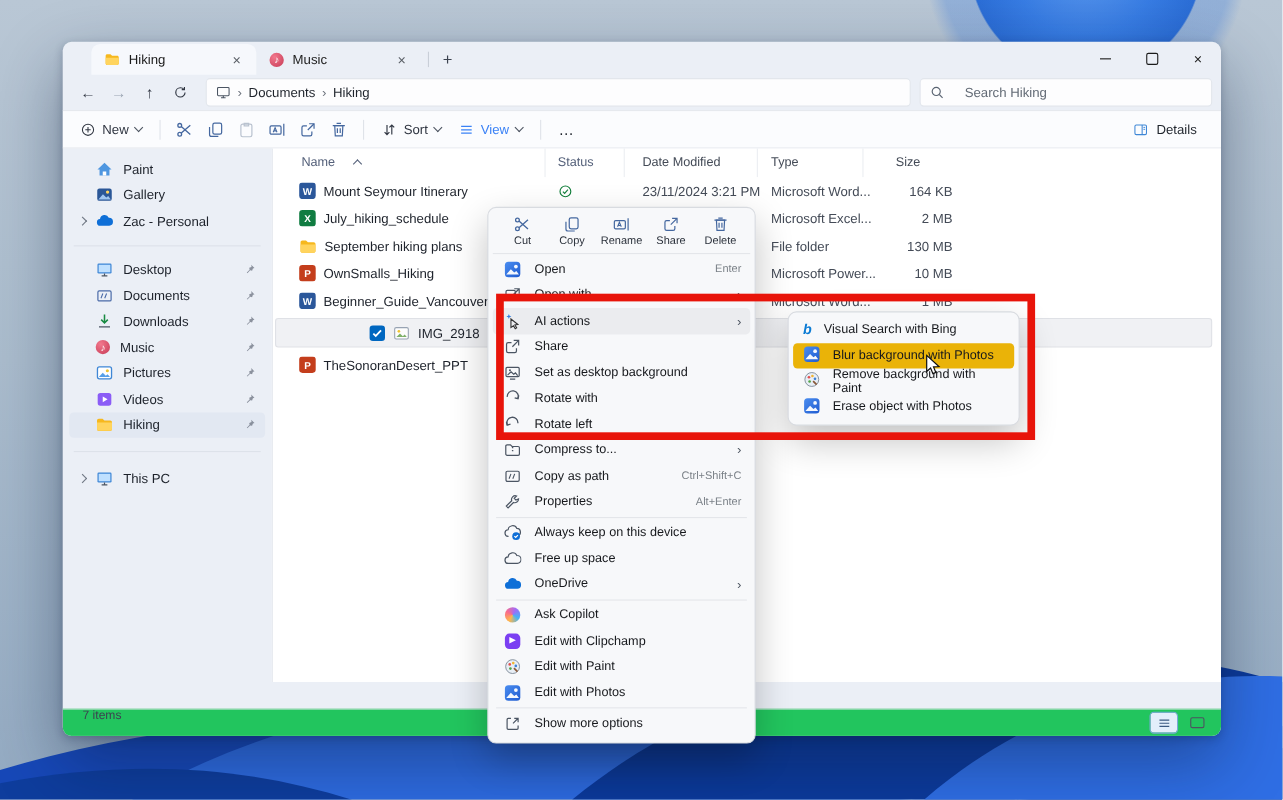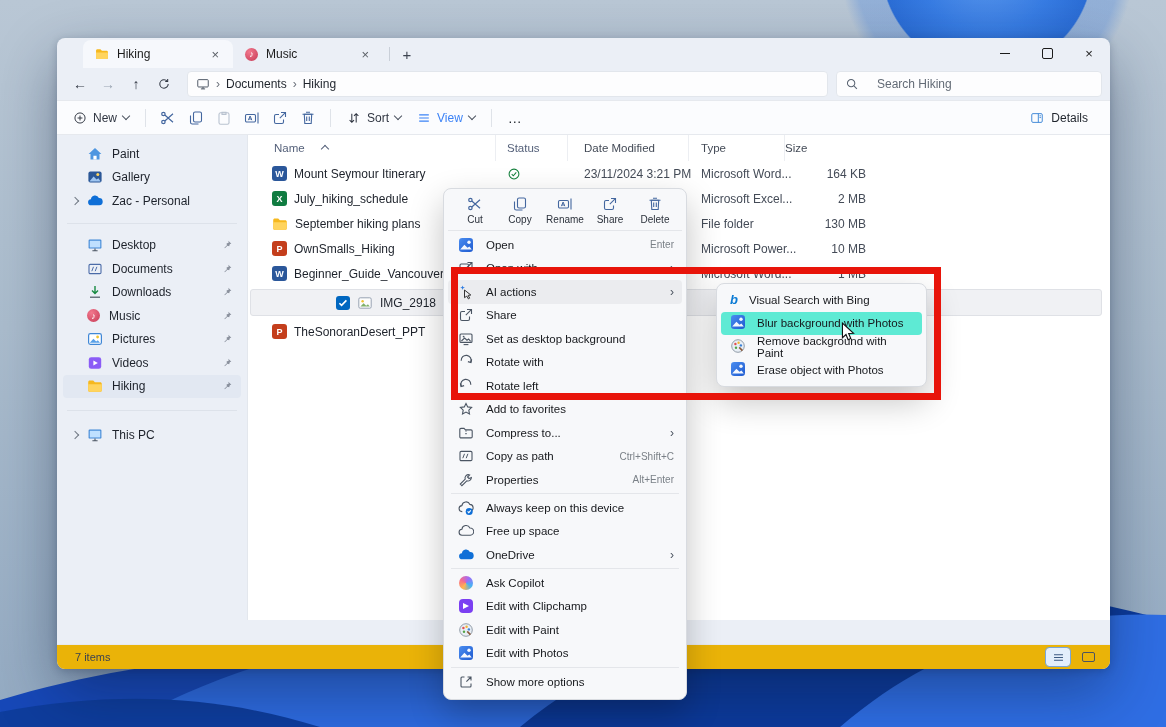--- a/index.html
+++ b/index.html
@@ -71,28 +71,28 @@
   .fh{display:flex;align-items:center;box-sizing:border-box;height:100%;border-right:1px solid #eceef2;}
   .fh:last-child{border-right:0;}
   .chvup{width:5px;height:5px;border-left:1.2px solid #55617a;border-top:1.2px solid #55617a;transform:rotate(45deg);margin:2px 0 0 10px;}
   .frow{height:25px;display:flex;align-items:center;font-size:12px;color:#1d222b;}
   .frow.sel{height:27px;margin:3px 8px 3px 2px;background:#f0f1f4;border:1px solid #dfe1e6;border-radius:3px;box-sizing:border-box;}
   .cname{width:248px;flex:none;display:flex;align-items:center;gap:7px;padding-left:24px;box-sizing:border-box;white-space:nowrap;overflow:hidden;}
   .frow.sel .cname{padding-left:22px;justify-content:center;}
   .cstatus{width:72px;flex:none;display:flex;align-items:center;padding-left:11px;box-sizing:border-box;}
   .cdate{width:121px;flex:none;padding-left:16px;box-sizing:border-box;color:#444b57;white-space:nowrap;}
   .ctype{width:96px;flex:none;padding-left:12px;box-sizing:border-box;color:#444b57;white-space:nowrap;}
-  .csize{width:107px;flex:none;text-align:right;padding-right:26px;box-sizing:border-box;color:#444b57;white-space:nowrap;}
+  .csize{width:107px;flex:none;text-align:right;padding-right:26px;box-sizing:border-box;color:#444b57;white-space:nowrap;justify-content:center;}
   .fhead .cname{padding-left:26px;}
   .checkbox{width:14px;height:14px;background:#0067c0;border-radius:3px;display:grid;place-items:center;flex:none;}
   .fico{width:15px;height:15px;border-radius:3px;color:#fff;font-size:9px;font-weight:bold;display:flex;align-items:center;justify-content:center;flex:none;}
   .fico.word{background:#2b579a}.fico.excel{background:#107c41}.fico.ppt{background:#c43e1c}
 
   
-  .statusbar{height:24px;background:#eab308;border-top:1px solid #e6e9ee;display:flex;align-items:center;
+  .statusbar{height:24px;background:#22c55e;border-top:1px solid #e6e9ee;display:flex;
     padding:0 10px 0 18px;font-size:11px;color:#3c4350;flex:none;margin-top:24px;}
   .viewtoggles{margin-left:auto;display:flex;gap:6px;align-items:center;}
   .vt{width:24px;height:18px;border-radius:3px;display:grid;place-items:center;color:#4c5460;}
   .vt.active{background:#e3eefb;outline:1px solid #79a7d9;}
   .vt .thumbbox{width:11px;height:8px;border:1.1px solid #4c5460;border-radius:2px;}
 
   
   .ctxmenu{position:absolute;left:443px;top:188px;width:244px;background:#f7f8fa;border:1px solid #d8dbe0;
     border-radius:8px;box-shadow:0 14px 34px rgba(0,0,0,.24);padding:4px 4px 5px;box-sizing:border-box;z-index:50;}
   .quickbar{display:flex;justify-content:space-between;align-items:center;padding:3px 6px 5px;border-bottom:1px solid #e4e6ea;margin-bottom:2px;}
@@ -103,21 +103,21 @@
   .mi .mi-ico{width:16px;height:16px;margin-right:12px;display:grid;place-items:center;color:#4b5563;flex:none;}
   .mi-accel{margin-left:auto;color:#7a8087;font-size:10px;}
   .mi-chev{margin-left:auto;color:#4c5460;font-size:12px;line-height:1;}
   .mdiv{height:1px;background:#e4e6ea;margin:1.75px 3px;}
   .mi.last{height:24px;}
 
   
   .submenu{position:absolute;left:716px;top:283px;width:211px;background:#f7f8fa;border:1px solid #d8dbe0;
     border-radius:8px;box-shadow:0 14px 34px rgba(0,0,0,.24);padding:4px;box-sizing:border-box;z-index:60;}
   .smi{height:23.5px;display:flex;align-items:center;gap:11px;border-radius:4px;padding:0 8px 0 9px;font-size:11.5px;color:#16181c;}
-  .smi.hl{background:#5eead4;}
+  .smi.hl{background:#eab308;}
 
   
   .redbox{position:absolute;left:451px;top:267px;width:490px;height:133px;box-sizing:border-box;
     border:7px solid #e8140a;z-index:100;pointer-events:none;}
   .cursor{position:absolute;left:840px;top:322px;z-index:120;pointer-events:none;}
 
   .ic{width:16px;height:16px;flex:none;}
   .ic14{width:14px;height:14px;flex:none;}
   .ic13{width:13px;height:13px;flex:none;}
   .ic12{width:12px;height:12px;flex:none;}
@@ -742,28 +742,20 @@
       <span class="mi-ico">
           <svg class="ic">
             <use href="#i-rotl"></use>
           </svg>
         </span>
       <span>Rotate left</span>
     </div>
     <div class="mi">
       <span class="mi-ico">
           <svg class="ic">
-            <use href="#i-star"></use>
-          </svg>
-        </span>
-      <span>Add to favorites</span>
-    </div>
-    <div class="mi">
-      <span class="mi-ico">
-          <svg class="ic">
             <use href="#i-zip"></use>
           </svg>
         </span>
       <span>Compress to...</span>
       <span class="mi-chev">›</span>
     </div>
     <div class="mi">
       <span class="mi-ico">
           <svg class="ic">
             <use href="#i-copypath"></use>

